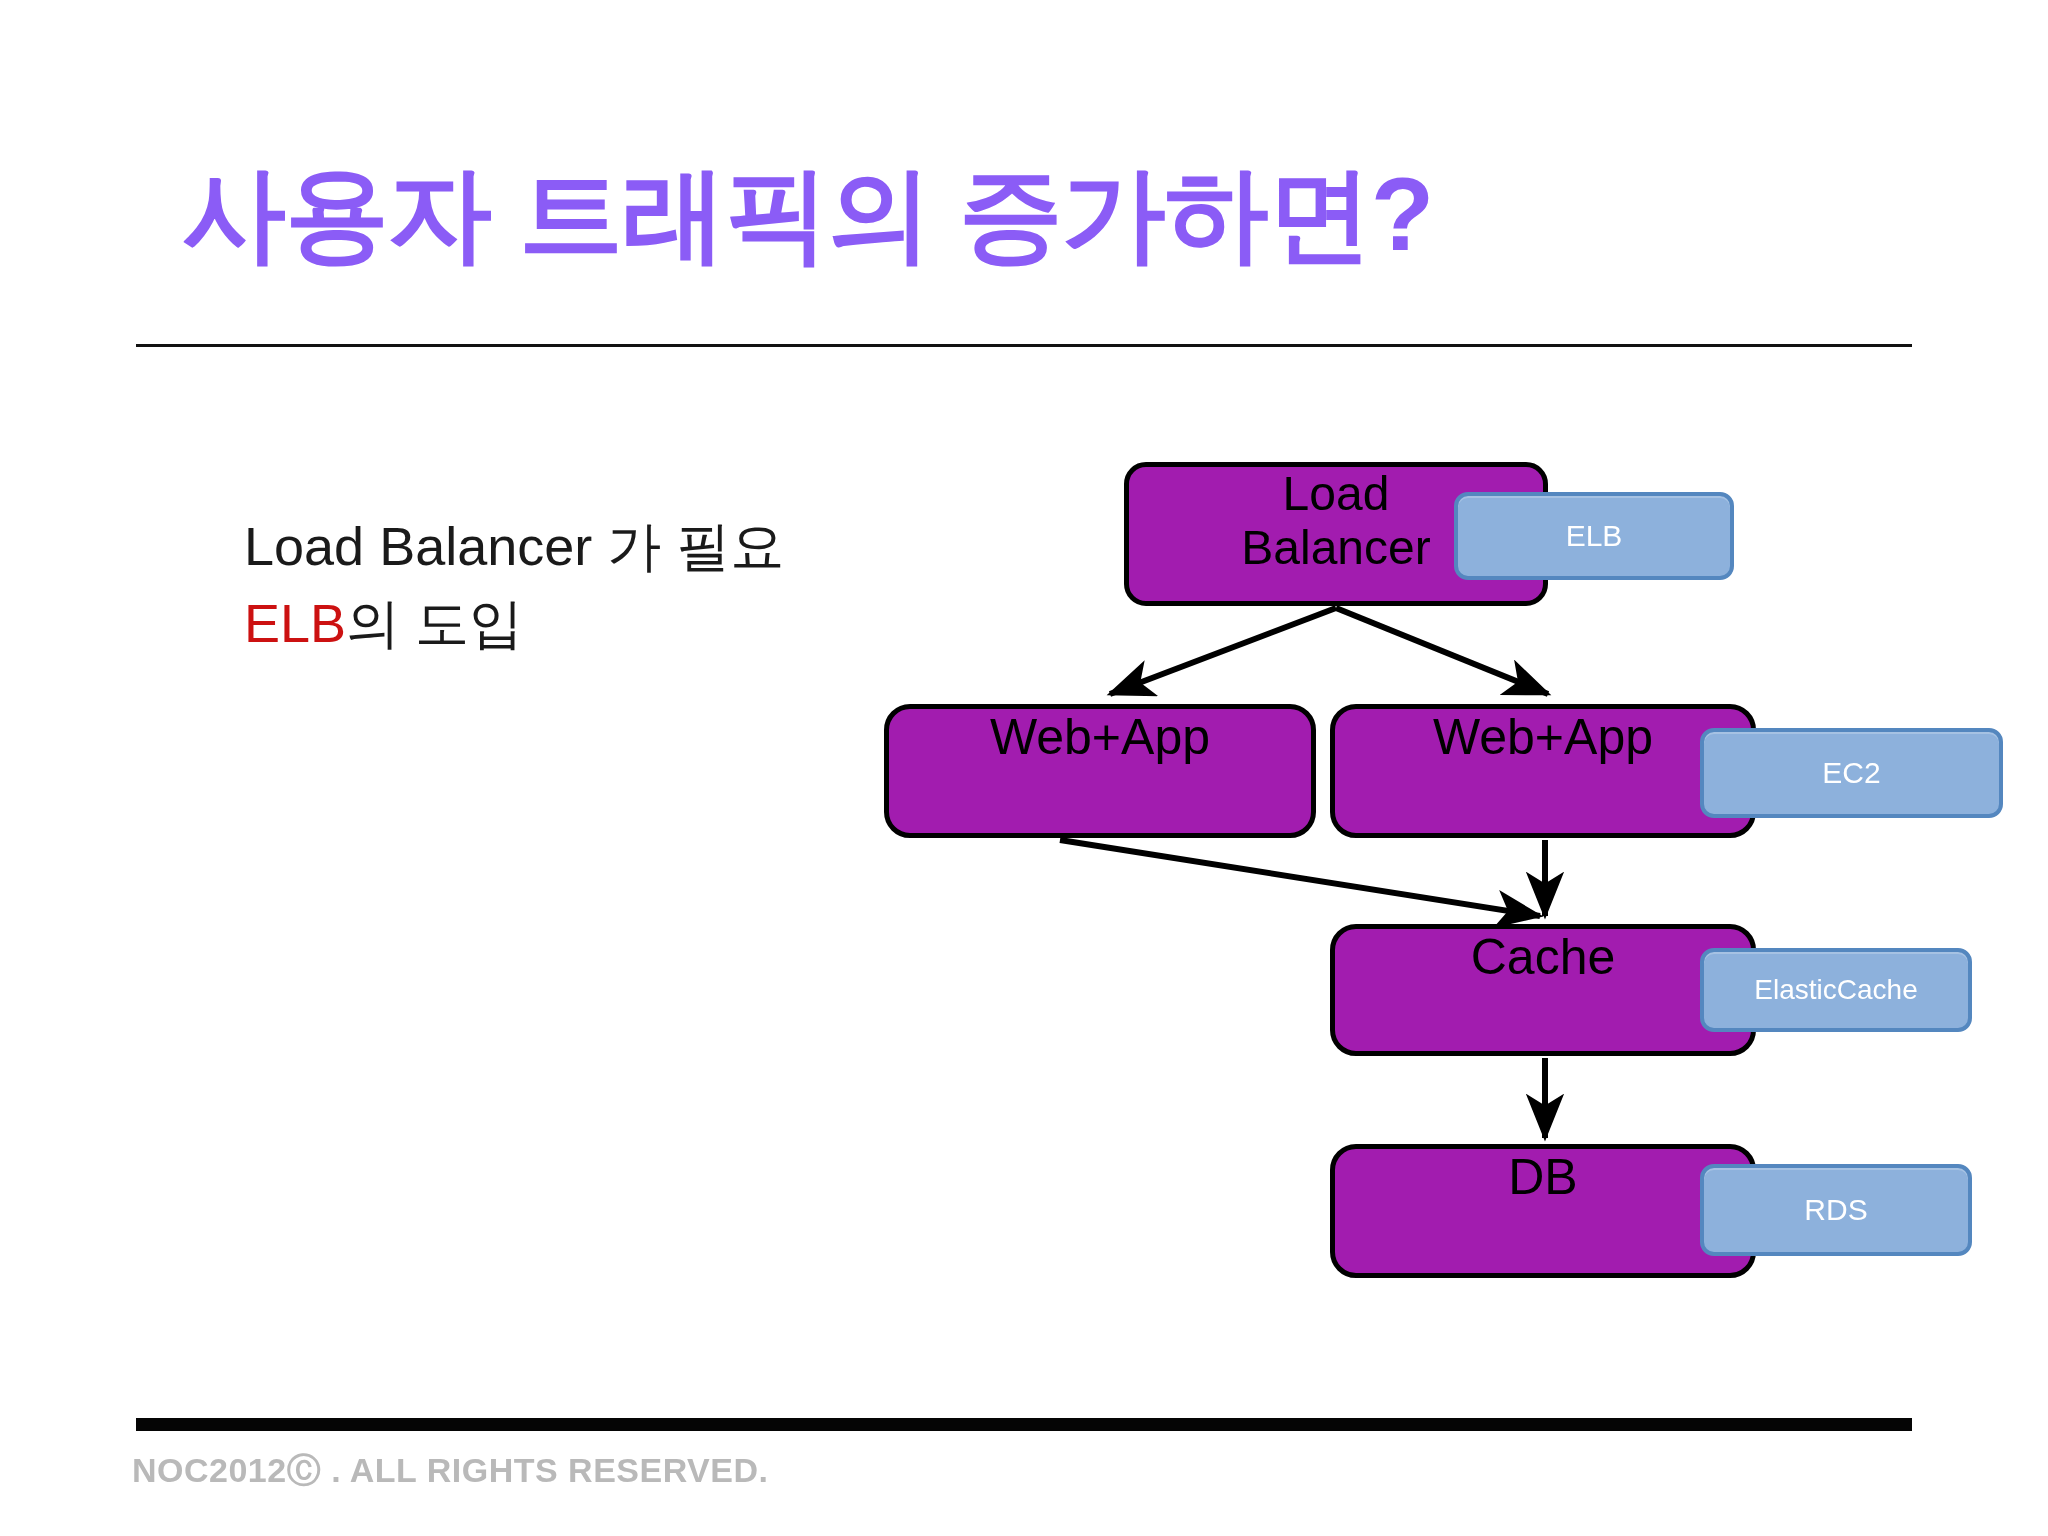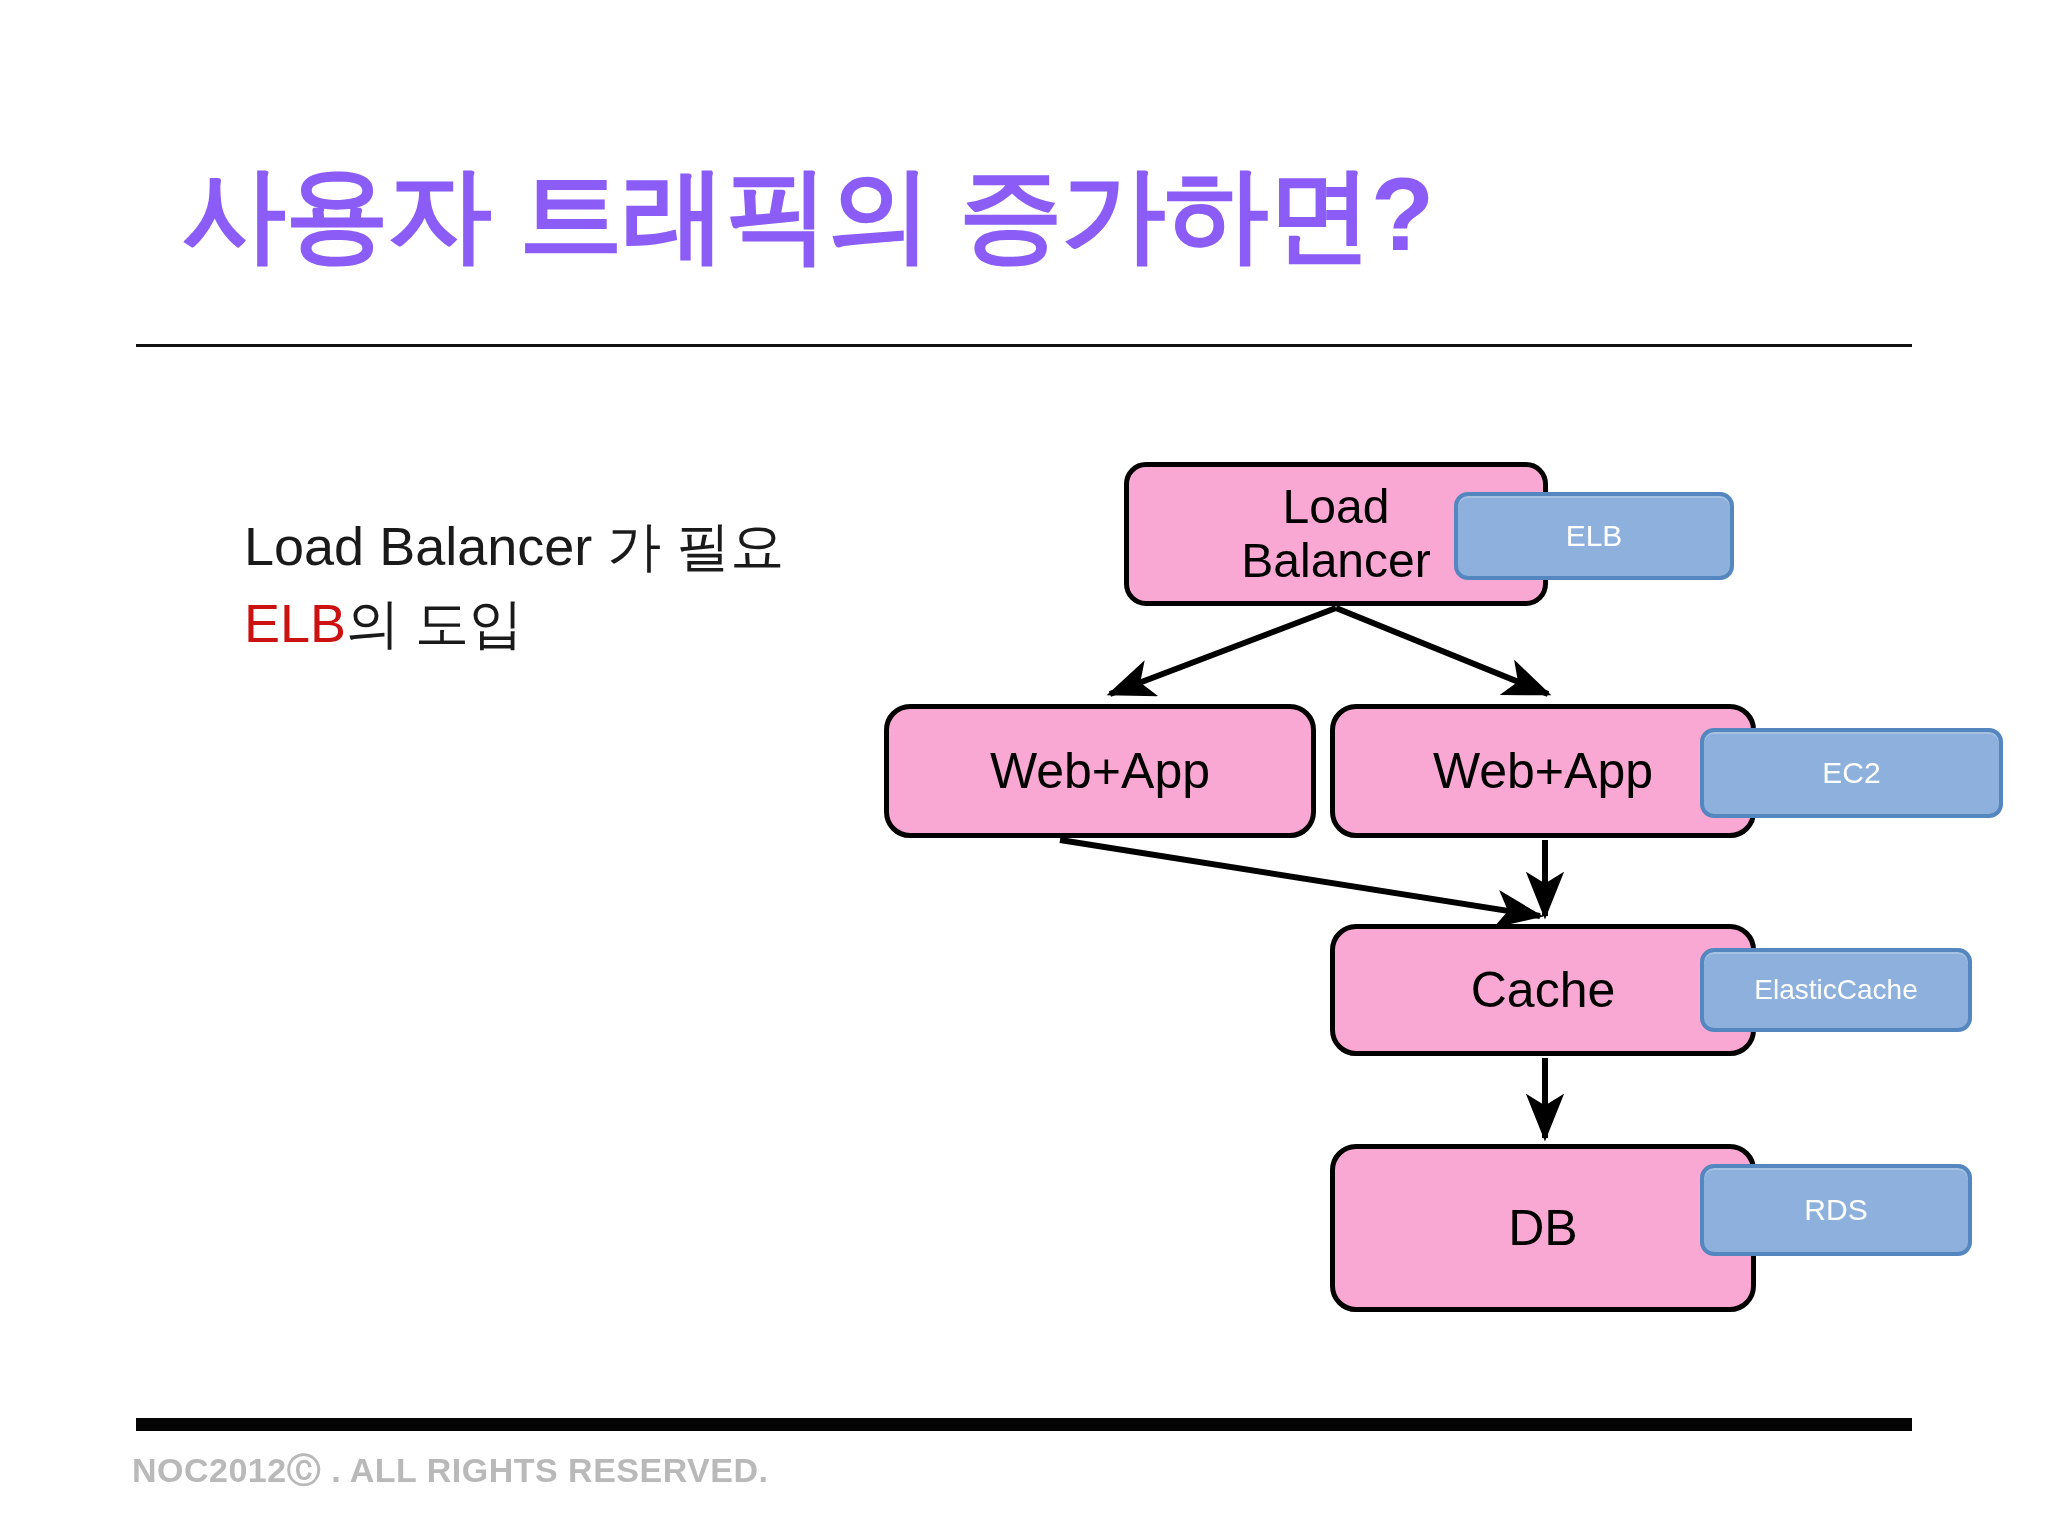--- a/index.html
+++ b/index.html
@@ -61,25 +61,24 @@
     left: 0;
     top: 0;
     width: 2048px;
     height: 1536px;
     pointer-events: none;
   }
 
   .node {
     position: absolute;
     box-sizing: border-box;
-    background: #f9a8d4;
+    background: #a21caf;
     border: 5px solid #000000;
     border-radius: 26px;
     display: flex;
-    align-items: center;
     justify-content: center;
     text-align: center;
     color: #000000;
     font-size: 50px;
     line-height: 1.12;
     z-index: 2;
   }
   #node-lb {
     left: 1124px;  top: 462px;
     width: 424px;  height: 144px;
@@ -93,21 +92,21 @@
   #node-web-2 {
     left: 1330px;  top: 704px;
     width: 426px;  height: 134px;
   }
   #node-cache {
     left: 1330px;  top: 924px;
     width: 426px;  height: 132px;
   }
   #node-db {
     left: 1330px;  top: 1144px;
-    width: 426px;  height: 168px;
+    width: 426px;  height: 134px;
   }
 
   .badge {
     position: absolute;
     box-sizing: border-box;
     background: #8DB1DC;
     border: 4px solid #5487BF;
     border-radius: 14px;
     display: flex;
     align-items: center;

